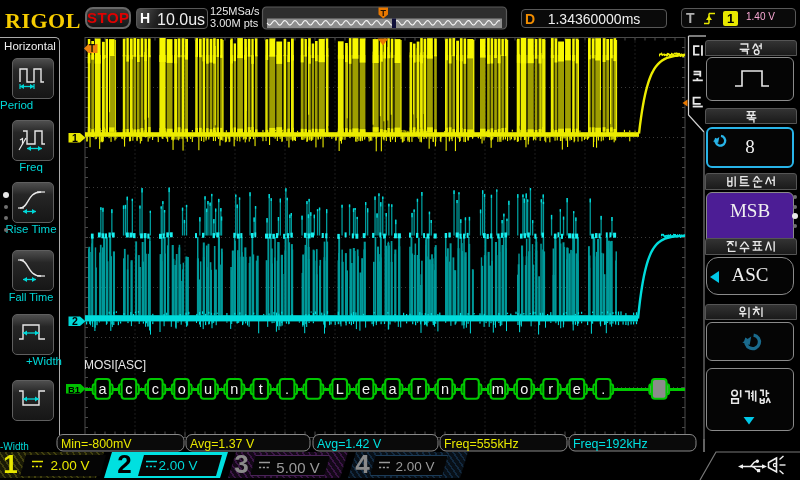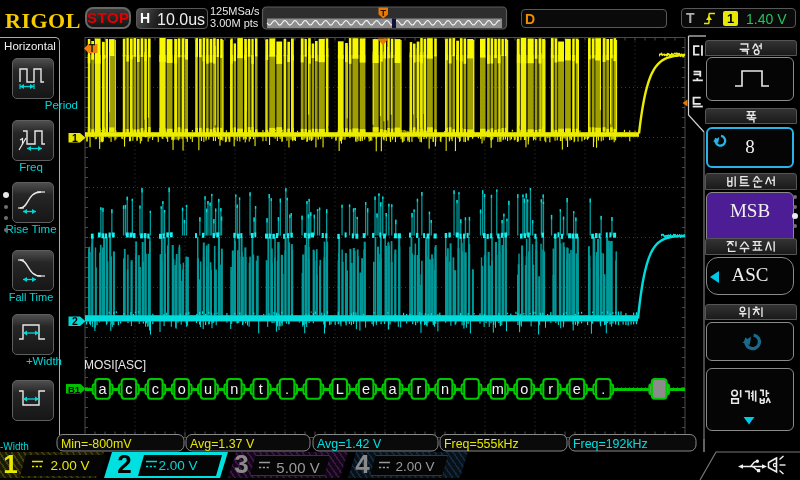--- a/index.html
+++ b/index.html
@@ -16,41 +16,42 @@
 <svg style="position:absolute;left:0;top:0" width="520" height="32" viewBox="0 0 520 32">
     <rect x="262.5" y="7" width="244" height="22" rx="4" fill="#2e2e2e" stroke="#5a5a5a" stroke-width="1.2"></rect>
     <rect x="267" y="18.5" width="235" height="9.5" fill="#8e8e8e"></rect>
     <polyline points="267.0,22.8 268.0,24.1 269.0,25.0 270.0,25.0 271.0,24.2 272.0,22.9 273.0,21.6 274.0,20.7 275.0,20.6 276.0,21.3 277.0,22.5 278.0,23.9 279.0,24.9 280.0,25.1 281.0,24.5 282.0,23.2 283.0,21.8 284.0,20.8 285.0,20.5 286.0,21.1 287.0,22.2 288.0,23.6 289.0,24.7 290.0,25.1 291.0,24.6 292.0,23.5 293.0,22.1 294.0,21.0 295.0,20.5 296.0,20.9 297.0,22.0 298.0,23.4 299.0,24.5 300.0,25.1 301.0,24.8 302.0,23.8 303.0,22.4 304.0,21.1 305.0,20.5 306.0,20.7 307.0,21.7 308.0,23.1 309.0,24.3 310.0,25.0 311.0,24.9 312.0,24.0 313.0,22.7 314.0,21.4 315.0,20.6 316.0,20.6 317.0,21.5 318.0,22.8 319.0,24.1 320.0,25.0 321.0,25.0 322.0,24.2 323.0,22.9 324.0,21.6 325.0,20.7 326.0,20.6 327.0,21.3 328.0,22.5 329.0,23.9 330.0,24.9 331.0,25.1 332.0,24.5 333.0,23.2 334.0,21.8 335.0,20.8 336.0,20.5 337.0,21.1 338.0,22.2 339.0,23.6 340.0,24.7 341.0,25.1 342.0,24.6 343.0,23.5 344.0,22.1 345.0,21.0 346.0,20.5 347.0,20.9 348.0,22.0 349.0,23.4 350.0,24.5 351.0,25.1 352.0,24.8 353.0,23.8 354.0,22.4 355.0,21.1 356.0,20.5 357.0,20.7 358.0,21.7 359.0,23.1 360.0,24.3 361.0,25.0 362.0,24.9 363.0,24.0 364.0,22.7 365.0,21.4 366.0,20.6 367.0,20.6 368.0,21.5 369.0,22.8 370.0,24.1 371.0,25.0 372.0,25.0 373.0,24.2 374.0,22.9 375.0,21.6 376.0,20.7 377.0,20.6 378.0,21.3 379.0,22.5 380.0,23.9 381.0,24.9 382.0,25.1 383.0,24.5 384.0,23.2 385.0,21.8 386.0,20.8 387.0,20.5 388.0,21.1 389.0,22.2 390.0,23.6 391.0,24.7 392.0,25.1 393.0,24.6 394.0,23.5 395.0,22.1 396.0,21.0 397.0,20.5 398.0,20.9 399.0,22.0 400.0,23.4 401.0,24.5 402.0,25.1 403.0,24.8 404.0,23.8 405.0,22.4 406.0,21.1 407.0,20.5 408.0,20.7 409.0,21.7 410.0,23.1 411.0,24.3 412.0,25.0 413.0,24.9 414.0,24.0 415.0,22.7 416.0,21.4 417.0,20.6 418.0,20.6 419.0,21.5 420.0,22.8 421.0,24.1 422.0,25.0 423.0,25.0 424.0,24.2 425.0,22.9 426.0,21.6 427.0,20.7 428.0,20.6 429.0,21.3 430.0,22.5 431.0,23.9 432.0,24.9 433.0,25.1 434.0,24.5 435.0,23.2 436.0,21.8 437.0,20.8 438.0,20.5 439.0,21.1 440.0,22.2 441.0,23.6 442.0,24.7 443.0,25.1 444.0,24.6 445.0,23.5 446.0,22.1 447.0,21.0 448.0,20.5 449.0,20.9 450.0,22.0 451.0,23.4 452.0,24.5 453.0,25.1 454.0,24.8 455.0,23.8 456.0,22.4 457.0,21.1 458.0,20.5 459.0,20.7 460.0,21.7 461.0,23.1 462.0,24.3 463.0,25.0 464.0,24.9 465.0,24.0 466.0,22.7 467.0,21.4 468.0,20.6 469.0,20.6 470.0,21.5 471.0,22.8 472.0,24.1 473.0,25.0 474.0,25.0 475.0,24.2 476.0,22.9 477.0,21.6 478.0,20.7 479.0,20.6 480.0,21.3 481.0,22.5 482.0,23.9 483.0,24.9 484.0,25.1 485.0,24.5 486.0,23.2 487.0,21.8 488.0,20.8 489.0,20.5 490.0,21.1 491.0,22.2 492.0,23.6 493.0,24.7 494.0,25.1 495.0,24.6 496.0,23.5 497.0,22.1 498.0,21.0 499.0,20.5 500.0,20.9" fill="none" stroke="#f5f5f5" stroke-width="1.1"></polyline>
     <rect x="392" y="18.5" width="4" height="9.5" fill="#10103a"></rect>
     <path d="M378.5 7.5 h9.5 v7 l-4.75 4 l-4.75 -4 z" fill="#e87800"></path>
     <text x="383.2" y="16" font-size="9" font-weight="bold" fill="#241200" text-anchor="middle" font-family="Liberation Sans, sans-serif">T</text>
   </svg>
 <div style="position:absolute;left:521px;top:9px;width:146px;height:19px;border:1.5px solid #585858;border-radius:4px;background:#0a0a0a;box-sizing:border-box">
     <span style="position:absolute;left:3px;top:0.5px;font-weight:bold;font-size:14px;color:#f08c00">D</span>
+    <span style="position:absolute;left:0;top:1px;width:100%;text-align:center;font-size:14px;color:#f0f0f0">1.34360000ms</span>
   </div>
 <div style="position:absolute;left:681px;top:8px;width:115px;height:20px;border:1.5px solid #585858;border-radius:4px;background:#0a0a0a;box-sizing:border-box">
     <span style="position:absolute;left:4px;top:1px;font-weight:bold;font-size:14px;color:#b0b0b0">T</span>
     <svg style="position:absolute;left:20px;top:2px" width="16" height="15" viewBox="0 0 16 15">
       <path d="M2 12.5 H7 M7 12.5 V2.5 M7 2.5 H13" stroke="#e8e800" stroke-width="1.5" fill="none"></path>
       <path d="M7 4.5 l-3 4.5 h6 z" fill="#e8e800"></path>
     </svg>
     <span style="position:absolute;left:41px;top:2px;width:15px;height:15px;background:#e8e800;border-radius:2px;color:#000;font-weight:bold;font-size:13px;text-align:center;line-height:15px">1</span>
-    <span style="position:absolute;left:64px;top:1.5px;font-size:14px;color:#22c55e">1.40&nbsp;V</span>
+    <span style="position:absolute;left:64px;top:1.5px;font-size:10px;color:#f9a8d4">1.40&nbsp;V</span>
   </div>
 <div style="position:absolute;left:0;top:37px;width:59px;height:397px;border-top:1px solid #aaa;border-right:1px solid #aaa;border-radius:0 5px 0 0"></div>
 <div style="position:absolute;left:0;top:40px;width:60px;text-align:center;color:#f0f0f0;font-size:11.5px">Horizontal</div>
 <div style="position:absolute;left:12px;top:58px;width:40px;height:39px;border:1px solid #5f5f5f;border-radius:5px;background:linear-gradient(#4e4e4e,#262626 30%,#161616)"><svg width="32" height="30" viewBox="0 0 32 30" style="margin:4px 0 0 3px">
       <path d="M4 19 V6 H11 V19 H18 V6 H25 V19 H28" fill="none" stroke="#e8e8e8" stroke-width="1.4"></path>
       <line x1="4" y1="21" x2="4" y2="26" stroke="#00d8d8" stroke-width="1.2"></line>
       <line x1="18" y1="21" x2="18" y2="26" stroke="#00d8d8" stroke-width="1.2"></line>
       <line x1="4" y1="23.5" x2="18" y2="23.5" stroke="#00d8d8" stroke-width="1.3"></line>
       <path d="M4 23.5 l4 -2.6 v5.2 z" fill="#00d8d8"></path>
       <path d="M18 23.5 l-4 -2.6 v5.2 z" fill="#00d8d8"></path>
     </svg></div>
-<div style="position:absolute;left:16px;top:99px;width:62px;text-align:right;color:#00d8d8;font-size:11.5px">Period</div>
+<div style="position:absolute;left:0;top:99px;width:62px;text-align:left;color:#00d8d8;font-size:11.5px">Period</div>
 <div style="position:absolute;left:12px;top:120px;width:40px;height:39px;border:1px solid #5f5f5f;border-radius:5px;background:linear-gradient(#4e4e4e,#262626 30%,#161616)"><svg width="32" height="30" viewBox="0 0 32 30" style="margin:4px 0 0 3px">
       <path d="M7 6 H11 V19 H19 V6 H26 V19 H29" fill="none" stroke="#e8e8e8" stroke-width="1.4"></path>
       <path d="M3 25 L10 13" stroke="#e8e8e8" stroke-width="1.2" fill="none"></path>
       <path d="M4 15 l2.5 -1.5 v6" fill="none" stroke="#e8e8e8" stroke-width="1.2"></path>
       <line x1="11" y1="23.5" x2="26" y2="23.5" stroke="#00d8d8" stroke-width="1.3"></line>
       <path d="M11 23.5 l4 -2.6 v5.2 z" fill="#00d8d8"></path>
       <path d="M26 23.5 l-4 -2.6 v5.2 z" fill="#00d8d8"></path>
     </svg></div>
 <div style="position:absolute;left:0;top:161px;width:62px;text-align:center;color:#00d8d8;font-size:11.5px">Freq</div>
 <div style="position:absolute;left:12px;top:182px;width:40px;height:39px;border:1px solid #5f5f5f;border-radius:5px;background:linear-gradient(#4e4e4e,#262626 30%,#161616)"><svg width="32" height="30" viewBox="0 0 32 30" style="margin:4px 0 0 3px">

